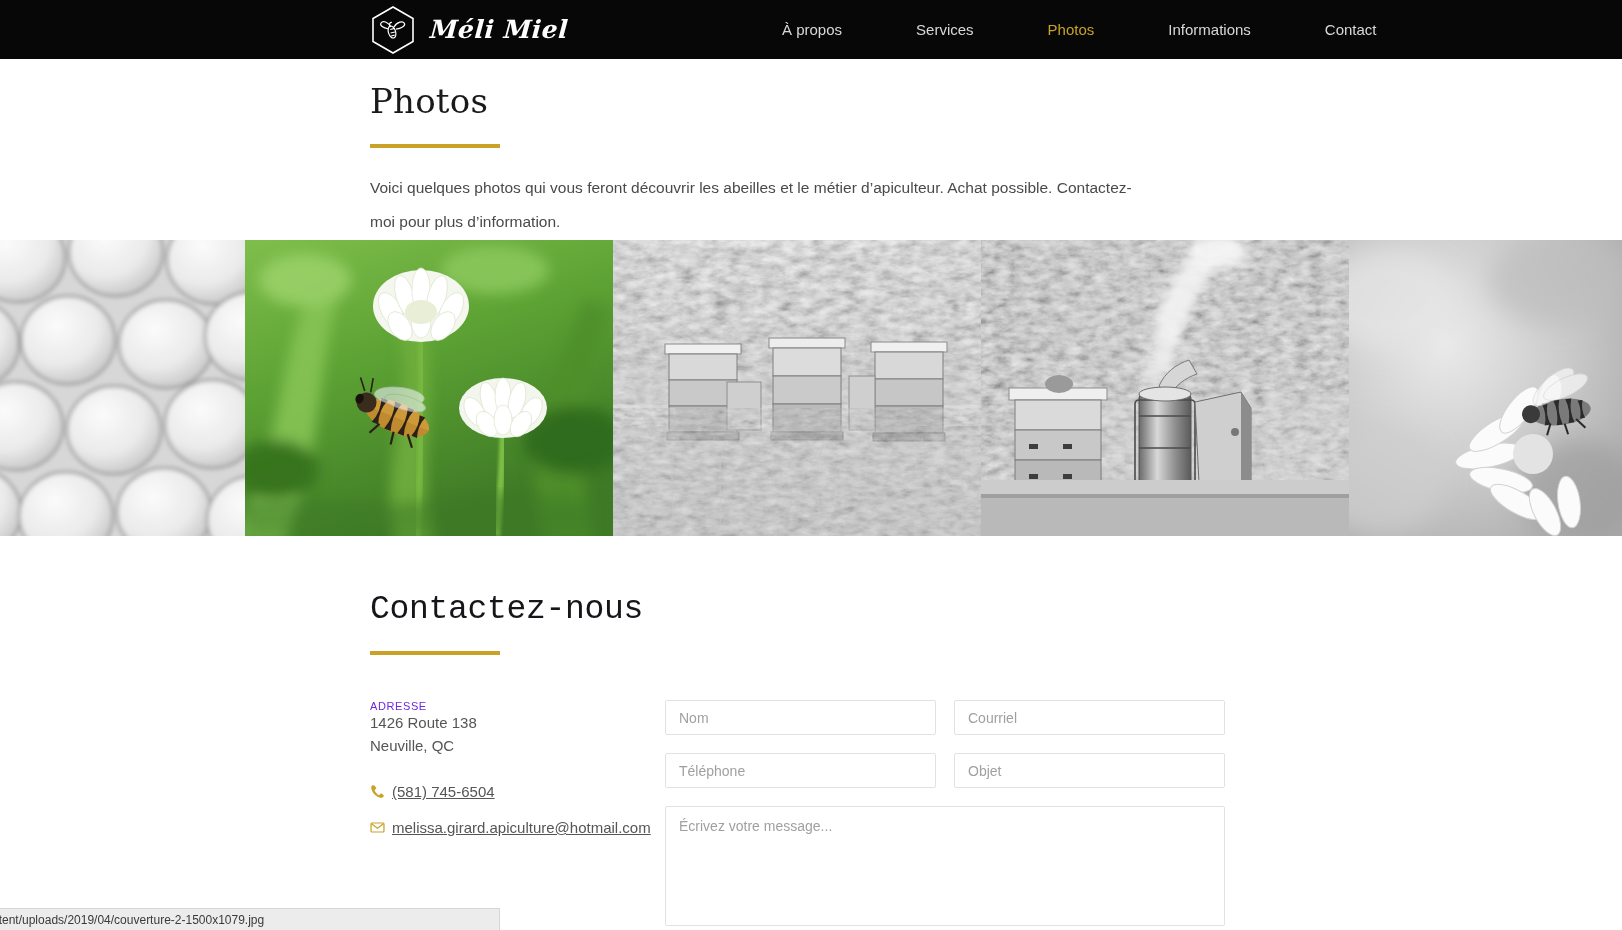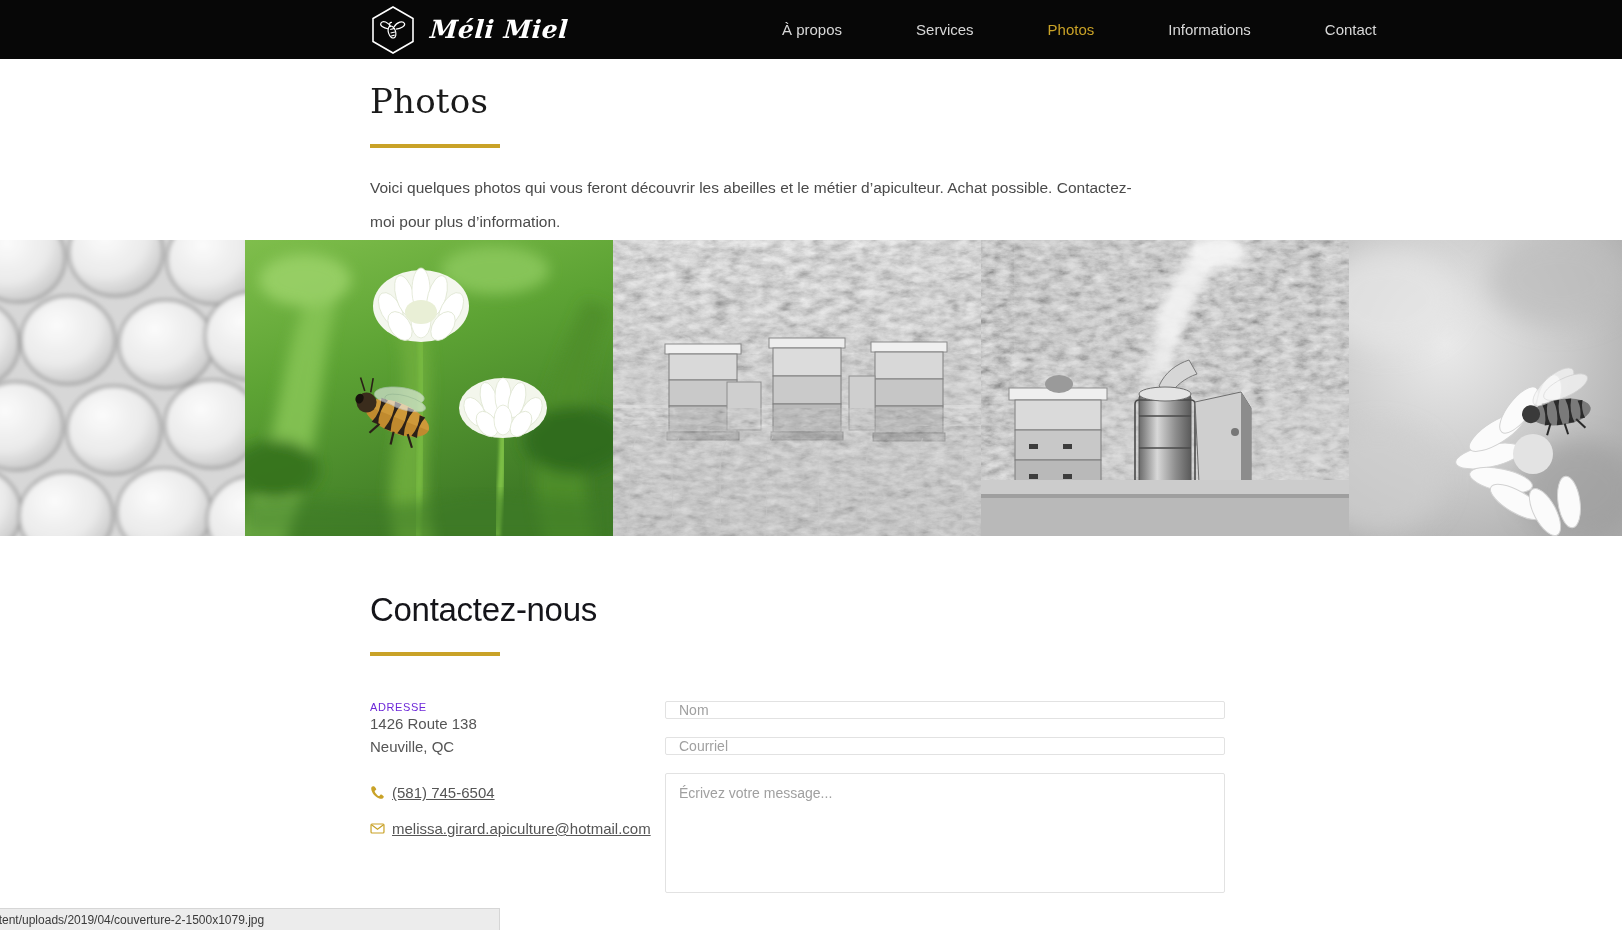--- a/index.html
+++ b/index.html
@@ -78,21 +78,21 @@
     display: flex;
     overflow: hidden;
   }
   .tile { height: 296px; position: relative; overflow: hidden; }
   .tile > svg { display:block; width:100%; height:100%; }
 
   
   .contact { position: absolute; left: 0; top: 536px; width: 1622px; }
   .contact-inner { padding-left: 370px; }
   .contact-title {
-    font-family: Liberation Sans, sans-serif;
+    font-family: Liberation Mono, monospace;
     font-weight: 400;
     font-size: 33px;
     color: #15151a;
     padding-top: 55px;
     letter-spacing: -0.3px;
   }
   .contact-body { display: flex; margin-top: 45px; }
   .addr-col { width: 295px; flex: none; }
   .addr-label {
     font-size: 11px; color: #6d28d9; letter-spacing: 0.6px;
@@ -101,21 +101,21 @@
   .contact-row {
     display: flex; align-items: center; gap: 7px;
     font-size: 15px; color: #555;
   }
   .contact-row.phone { margin-top: 26px; }
   .contact-row.mail { margin-top: 19px; }
   .ic { width: 15px; height: 15px; flex: none; display:block; color:#c9a227; }
 
   
   .form-col { width: 560px; }
-  .form-row { display: flex; gap: 18px; flex-direction: column; }
+  .form-row { display: flex; gap: 18px; }
   .field {
     flex: 1 1 0;
     height: 35px;
     border: 1px solid #e2e2e2;
     background: #fff;
     border-radius: 2px;
     padding: 0 13px;
     font-size: 14px;
     color: #333;
     font-family: "Liberation Sans", sans-serif;
@@ -544,20 +544,24 @@
             </span>
             <span>melissa.girard.apiculture@hotmail.com</span>
           </a>
         </div>
 
         <form class="form-col">
           <div class="form-row">
             <input class="field" type="text" placeholder="Nom" style="">
             <input class="field" type="text" placeholder="Courriel" style="">
           </div>
+          <div class="form-row">
+            <input class="field" type="text" placeholder="Téléphone" style="">
+            <input class="field" type="text" placeholder="Objet" style="">
+          </div>
           <textarea class="msg" placeholder="Écrivez votre message..." style=""></textarea>
         </form>
       </div>
     </div>
   </section>
 
   <div class="status-bar">
     <span class="status-text">ntent/uploads/2019/04/couverture-2-1500x1079.jpg</span>
   </div>
 

